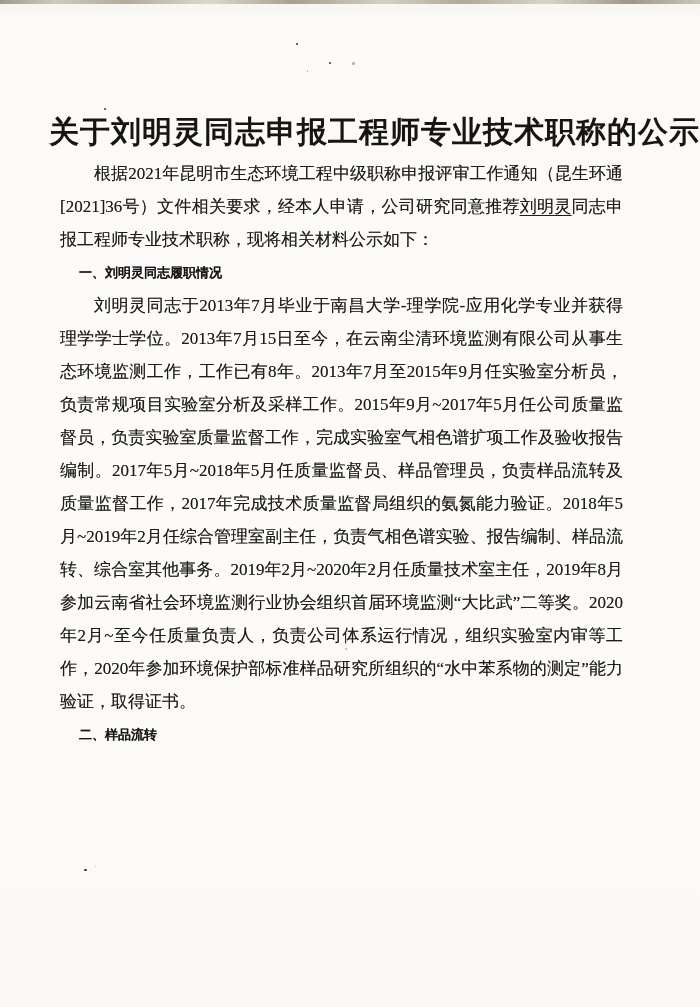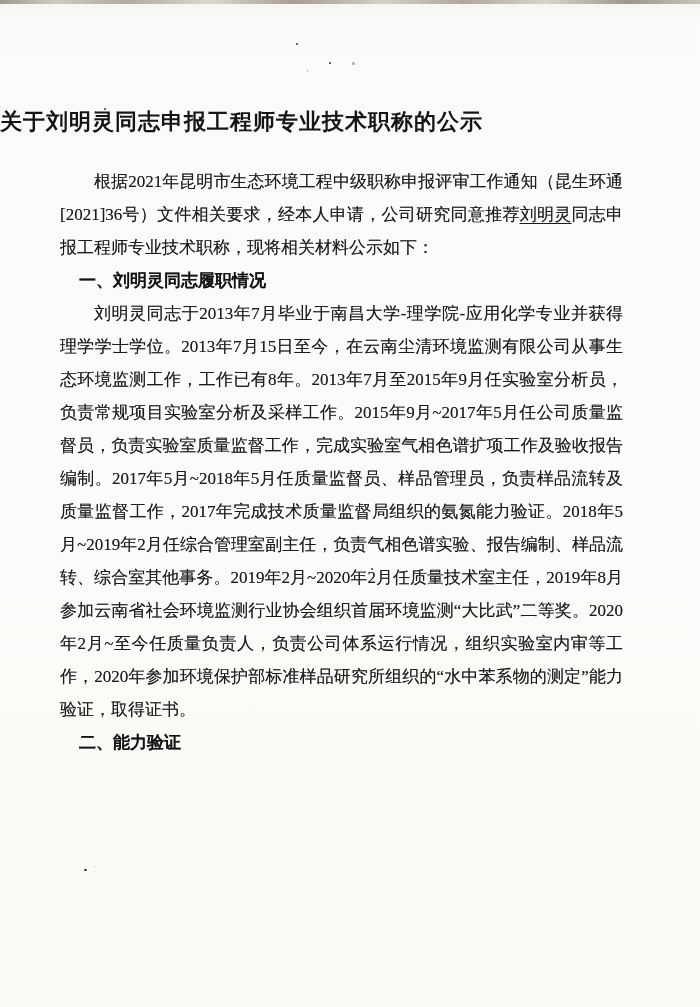--- a/index.html
+++ b/index.html
@@ -27,44 +27,44 @@
       #90887b 0%,#c8c2b6 8%,#a69d8e 18%,#d8d2c7 30%,#998f7e 42%,
       #cfc9bd 55%,#a49a89 66%,#d3cdc2 78%,#8e8578 90%,#c2bcb0 100%);
     opacity:.85;
   }
   .speck{position:absolute;background:#3a3732;border-radius:1px;}
   .speck.faint{opacity:.35;}
 
   .title{
     position:absolute;
     top:92px;left:0;width:700px;
-    text-align:left;
+    text-align:right;
     font-family:"Liberation Sans","DejaVu Sans",sans-serif;
     font-weight:bold;
-    font-size:22px;
+    font-size:30px;
     letter-spacing:1px;
     color:#161513;
   }
   .body-text{
     position:absolute;
-    top:165px;
+    top:157px;
     left:60px;
     width:563px;
     font-size:17px;
     line-height:33px;
     text-align:justify;
     color:var(--ink);
     text-shadow:0 0 .5px rgba(20,20,20,.55);
   }
   .para{margin:0;text-indent:2em;}
   .heading{
     margin:0;
     font-family:"Liberation Sans","DejaVu Sans",sans-serif;
     font-weight:bold;
-    font-size:17px;
+    font-size:13px;
     padding-left:19px;
     text-indent:0;
     color:#141311;
   }
   .last-para{margin:0;text-indent:3.5em;}
   .uname{
     text-decoration:underline;
     text-underline-offset:3px;
     text-decoration-thickness:1px;
   }
@@ -92,18 +92,18 @@
 
   <div class="body-text">
 
     <p class="para"><span>根据2021年昆明市生态环境工程中级职称申报评审工作通知（昆生环通[2021]36号）文件相关要求，经本人申请，公司研究同意推荐</span><span class="uname">刘明灵</span><span>同志申报工程师专业技术职称，现将相关材料公示如下：</span></p>
 
     <p class="heading">一、刘明灵同志履职情况</p>
 
     <p class="para">刘明灵同志于2013年7月毕业于南昌大学-理学院-应用化学专业并获得理学学士学位。2013年7月15日至今，在云南尘清环境监测有限公司从事生态环境监测工作，工作已有8年。2013年7月至2015年9月任实验室分析员，负责常规项目实验室分析及采样工作。2015年9月~2017年5月任公司质量监督员，负责实验室质量监督工作，完成实验室气相色谱扩项工作及验收报告编制。2017年5月~2018年5月任质量监督员、样品管理员，负责样品流转及质量监督工作，2017年完成技术质量监督局组织的氨氮能力验证。2018年5月~2019年2月任综合管理室副主任，负责气相色谱实验、报告编制、样品流转、综合室其他事务。2019年2月~2020年2月任质量技术室主任，2019年8月参加云南省社会环境监测行业协会组织首届环境监测“大比武”二等奖。2020年2月~至今任质量负责人，负责公司体系运行情况，组织实验室内审等工作，2020年参加环境保护部标准样品研究所组织的“水中苯系物的测定”能力验证，取得证书。</p>
 
 
-    <p class="heading">二、能力验证</p>
+    <p class="heading">二、样品流转</p>
 
 
   </div>
 
 </div>
 
 </body></html>

